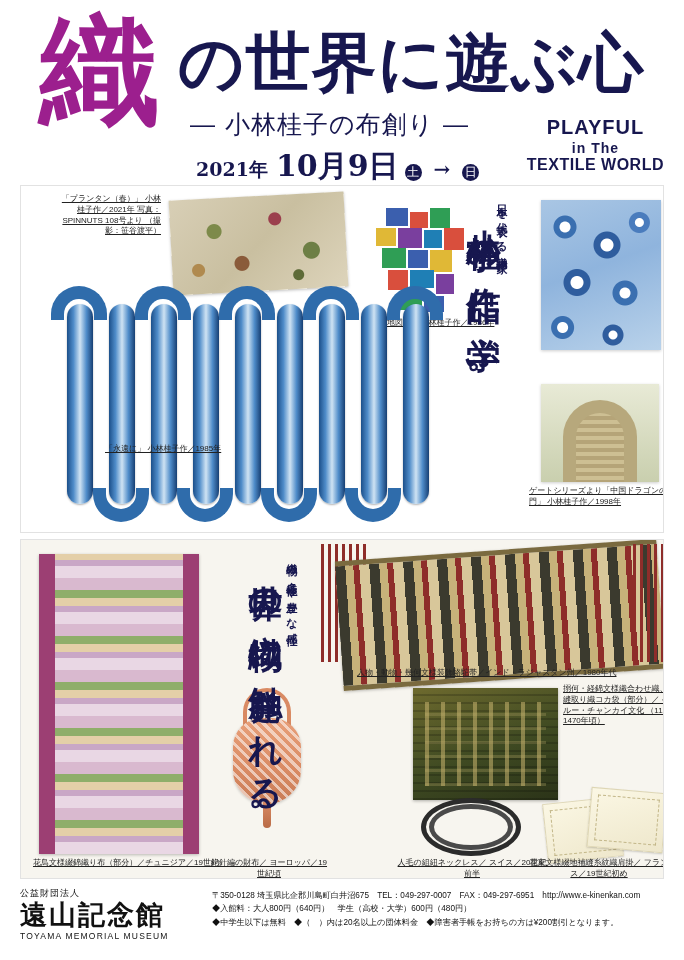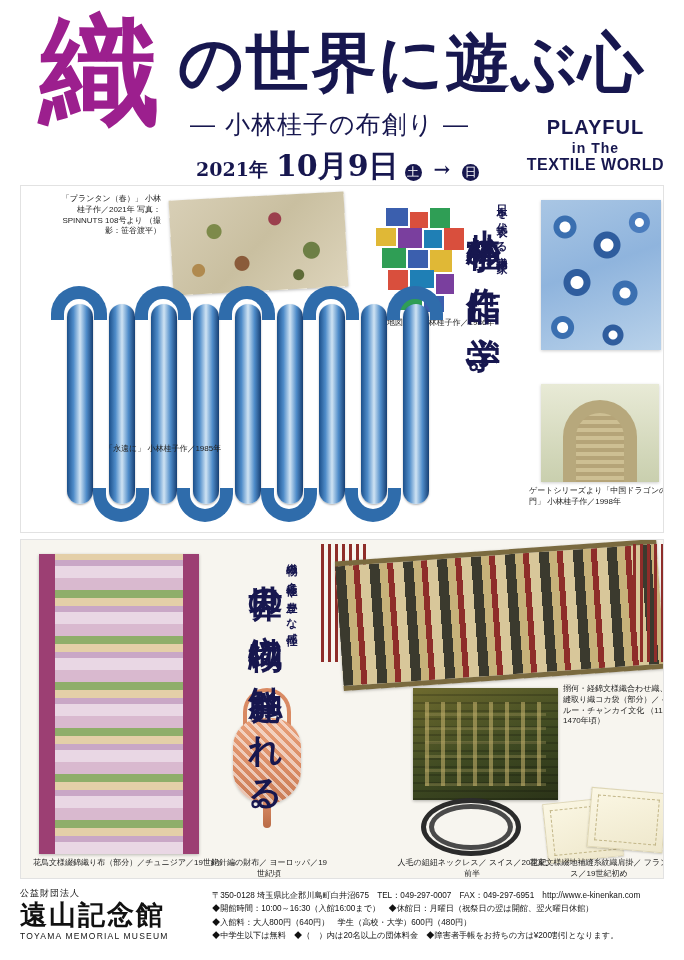--- a/index.html
+++ b/index.html
@@ -151,20 +151,21 @@
     font-weight: 700;
     letter-spacing: 4px;
   }
 
   .cap {
     position: absolute;
     font-size: 8px;
     line-height: 1.35;
     color: #222;
     font-family: "Liberation Sans", sans-serif;
+    text-decoration: underline;
   }
   .cap.right { text-align: right; }
   .cap.center { text-align: center; }
 
   
   .art { position: absolute; }
 
   
   .embroidery {
     left: 150px; top: 10px;
@@ -500,20 +501,21 @@
   </div>
 
   <div class="panel panel-bottom">
 
     <div class="art silkcloth"></div>
     <div class="cap center" style="left:10px; top:318px; width:190px;">花鳥文様綴錦織り布（部分）／チュニジア／19世紀</div>
 
     <div class="camel-fringe-l"></div>
     <div class="art camelband"></div>
     <div class="camel-fringe-r"></div>
+    <div class="cap" style="left:336px; top:128px; width:300px;">人物・動物・幾何文様装飾駱駝帯／インド・ラジャスタン州／1980年代</div>
 
     <div class="art purse">
       <div class="handle"></div>
       <div class="bag"></div>
       <div class="tassel"></div>
     </div>
     <div class="cap center" style="left:186px; top:318px; width:124px;">鉤針編の財布／
 ヨーロッパ／19世紀頃</div>
 
     <div class="art peruart">
@@ -543,19 +545,18 @@
   </div>
 
   <div class="footer">
     <div class="logo-block">
       <div class="logo-small">公益財団法人</div>
       <div class="logo-main">遠山記念館</div>
       <div class="logo-en">TOYAMA MEMORIAL MUSEUM</div>
     </div>
     <div class="info">
       <div>〒350-0128 埼玉県比企郡川島町白井沼675　TEL：049-297-0007　FAX：049-297-6951　http://www.e-kinenkan.com</div>
-      <div>◆開館時間：10:00～16:30（入館16:00まで）　◆休館日：月曜日（祝祭日の翌は開館、翌火曜日休館）</div>
       <div>◆入館料：大人800円（640円）　学生（高校・大学）600円（480円）</div>
       <div>◆中学生以下は無料　◆（　）内は20名以上の団体料金　◆障害者手帳をお持ちの方は¥200割引となります。</div>
     </div>
   </div>
 
 </div>
 
 </body></html>

